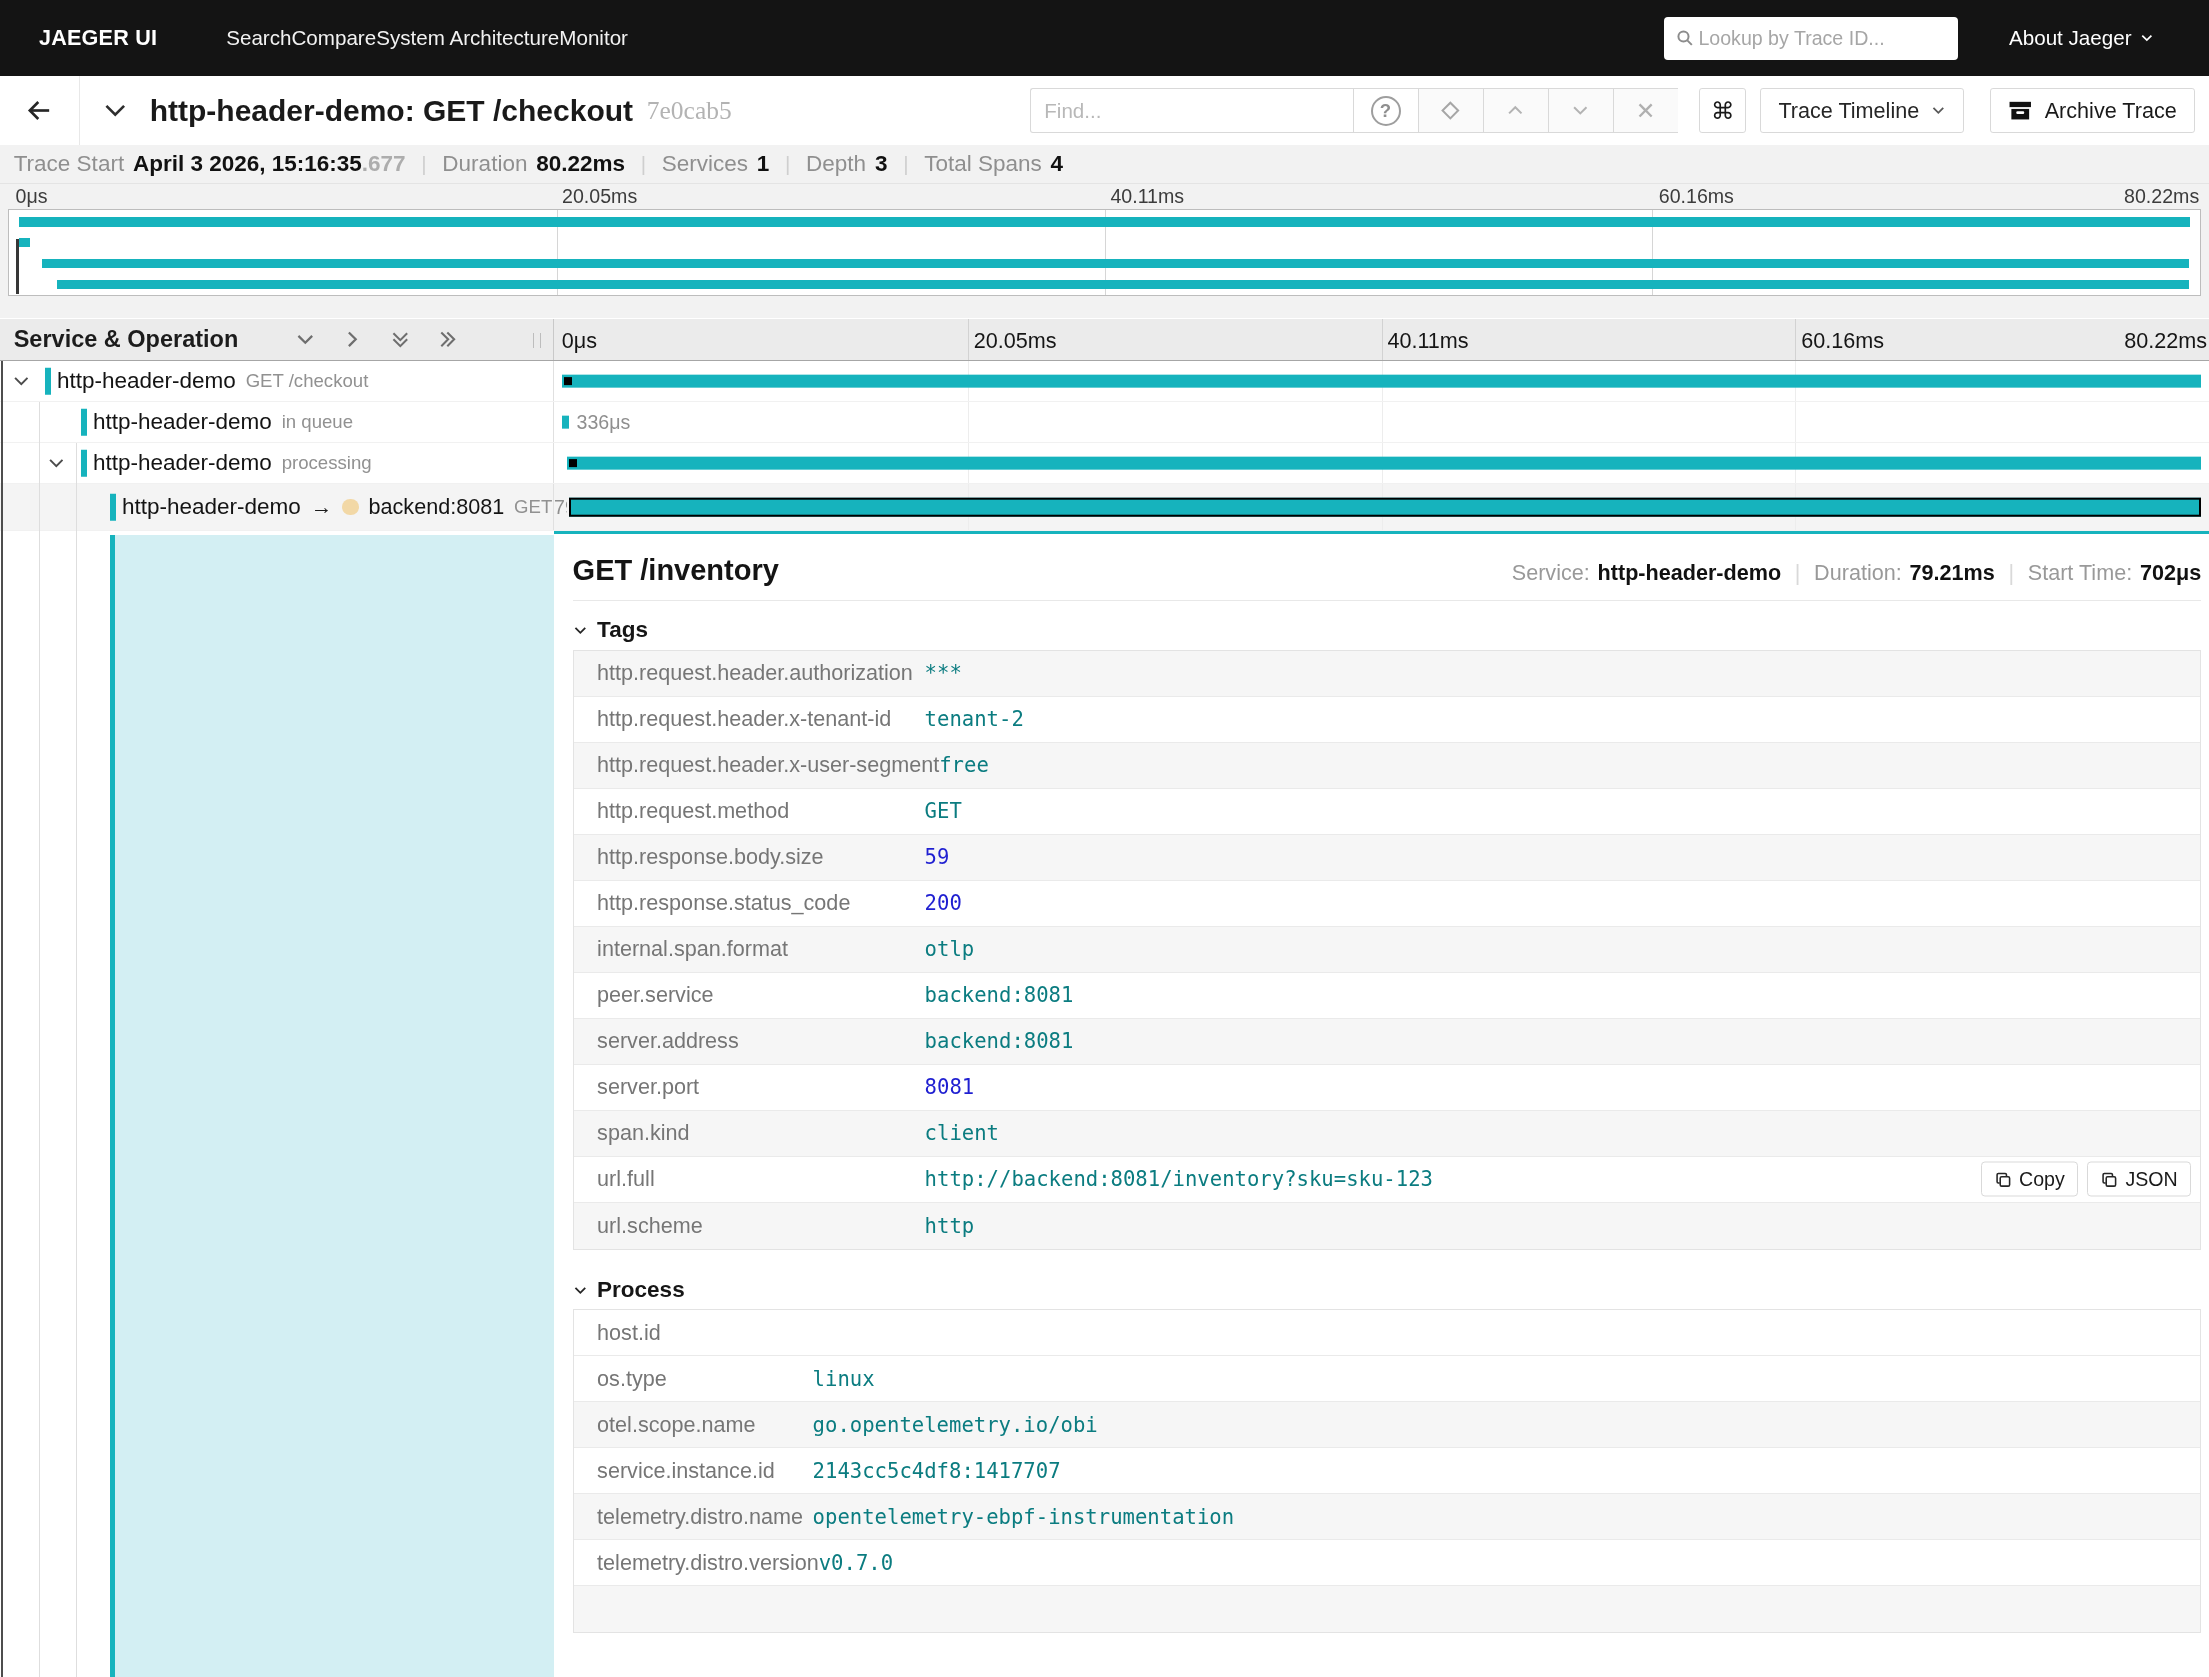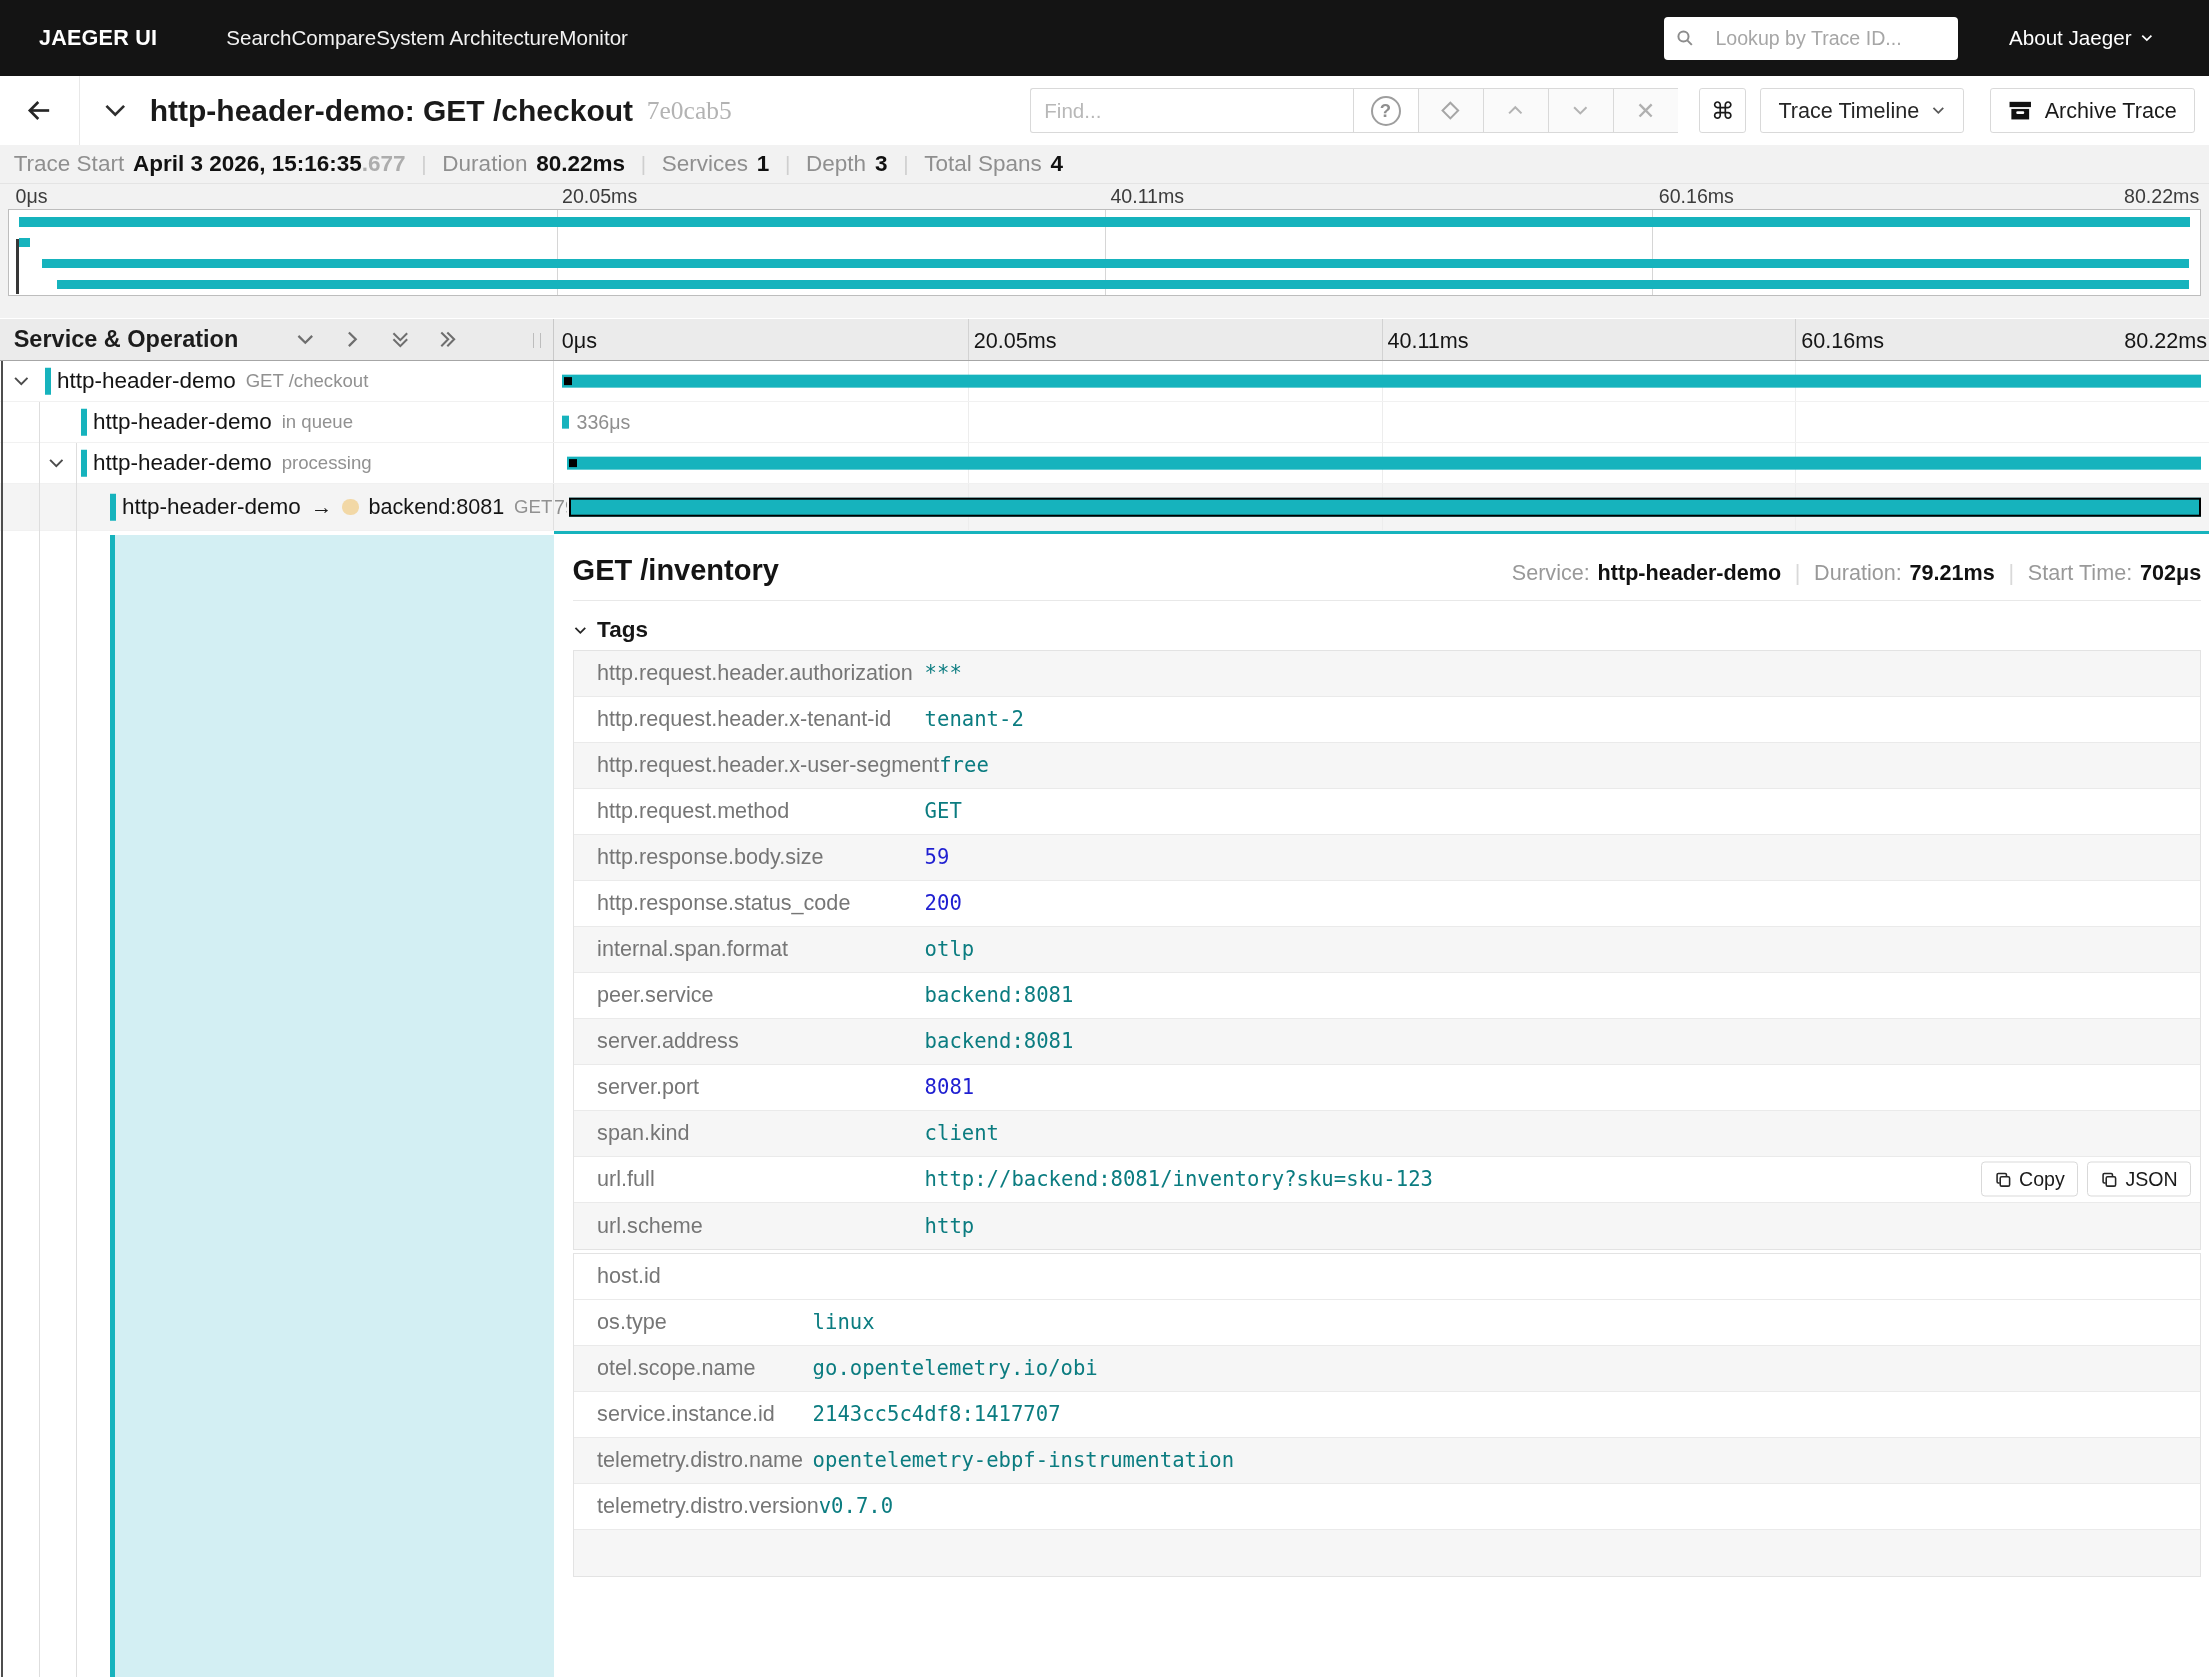--- a/index.html
+++ b/index.html
@@ -10,21 +10,21 @@
   .abs { position:absolute; }
 
   
   .nav { top:0; left:0; right:0; height:76px; background:#141414; display:flex; align-items:center;
          padding:0 55px 0 39px; }
   .brand { color:#fff; font-size:21.6px; font-weight:700; letter-spacing:0.2px; }
   .nav-menu { display:flex; margin-left:69px; }
   .nav-item { color:#f2f2f2; font-size:20.6px; cursor:pointer; }
   .nav-right { margin-left:auto; display:flex; align-items:center; gap:51px; }
   .lookup { width:294px; height:43px; background:#fff; border-radius:3.9px; display:flex; align-items:center;
-            padding:0 11.8px; gap:22px; }
+            padding:0 11.8px; gap:5px; }
   .lookup input { border:0; outline:0; flex:1; font-size:19.6px; font-family:inherit; color:#333; background:transparent; }
   .lookup input::placeholder { color:#a6a6a6; }
   .about { color:#fff; font-size:20.6px; display:flex; align-items:center; gap:8.8px; cursor:pointer; }
 
   
   .thdr { top:76px; left:0; right:0; height:69px; background:#fff; display:flex; align-items:center; }
   .back-cell { width:80px; height:69px; display:flex; align-items:center; justify-content:center;
                border-right:1px solid #e8e8e8; cursor:pointer; }
   .t-chev { margin-left:21.6px; display:flex; cursor:pointer; }
   .t-title { margin-left:21.6px; font-size:30px; font-weight:700; color:#1a1a1a; white-space:nowrap; }
@@ -489,20 +489,28 @@
                 <span>JSON</span>
               </div>
             </div>
           </div>
           <div class="kv-row alt">
             <div class="kv-k">url.scheme</div>
             <div class="kv-v string">http</div>
           </div>
         </div>
 
+      <div class="sect-hdr" style="margin-top:23.5px">
+        <span class="schev">
+          <svg width="14.7" height="14.7" viewBox="0 0 24 24" fill="none" stroke="#262626" stroke-width="3">
+              <path d="M4 8l8 8 8-8"></path>
+            </svg>
+          </span>
+        <span class="sect-label">Process</span>
+      </div>
       <div class="kv-table proc" id="process-table">
           <div class="kv-row">
             <div class="kv-k">host.id</div>
             <div class="kv-v string"></div>
           </div>
           <div class="kv-row">
             <div class="kv-k">os.type</div>
             <div class="kv-v string">linux</div>
           </div>
           <div class="kv-row alt">

